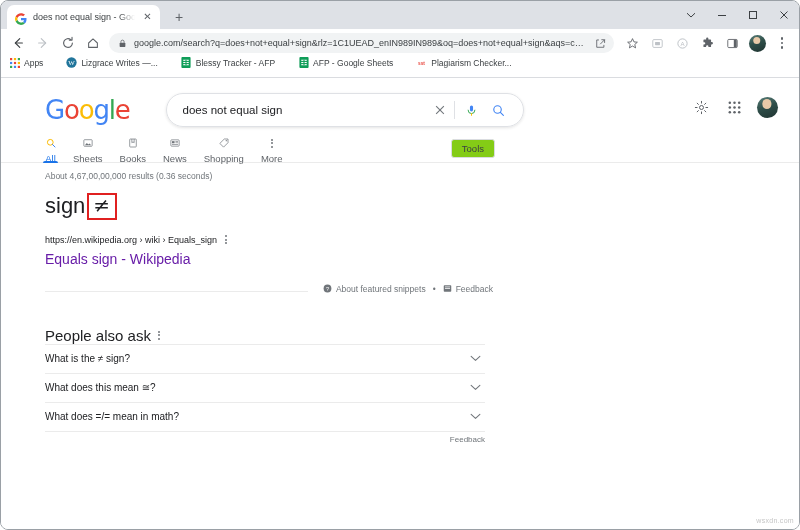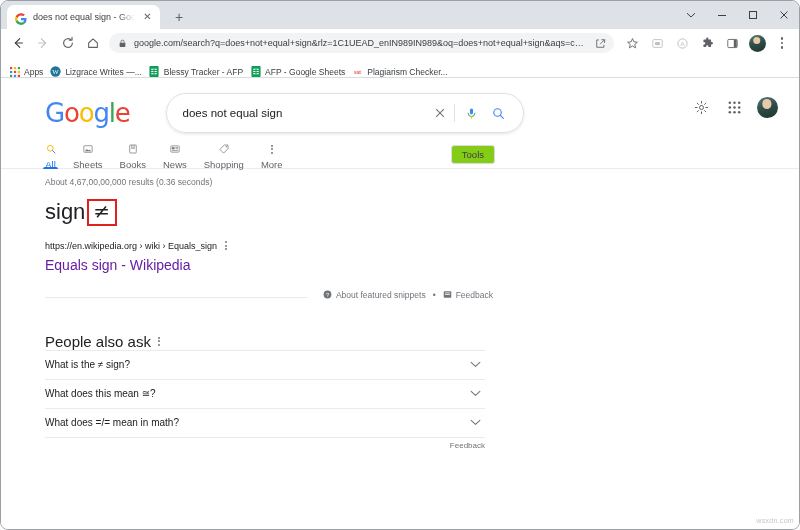--- a/index.html
+++ b/index.html
@@ -111,23 +111,23 @@
     content:""; position:absolute; left:50%; top:14%;
     width:44%; height:44%; background:#e8c9a8; border-radius:50%;
     transform: translateX(-50%);
   }
 
   
   .bookmarks {
     height: 21px;
     background: #ffffff;
     border-bottom: 1px solid #dadce0;
-    display: flex; align-items: flex-end;
+    display: flex; align-items: flex-start;
     padding: 0 8px;
-    gap: 7px;
+    gap: 23px;
   }
   .bm {
     display: flex; align-items: center; gap: 4px;
     font-size: 8.5px; color: #3c4043;
     white-space: nowrap;
   }
   .bm-ico { width: 11px; height: 11px; flex: none; display:flex; align-items:center; justify-content:center; }
 
   
   .page {
@@ -154,21 +154,21 @@
   .g-logo span:nth-child(1){ color:#4285f4; }
   .g-logo span:nth-child(2){ color:#ea4335; }
   .g-logo span:nth-child(3){ color:#fbbc05; }
   .g-logo span:nth-child(4){ color:#4285f4; }
   .g-logo span:nth-child(5){ color:#34a853; }
   .g-logo span:nth-child(6){ color:#ea4335; }
 
   .searchbox {
     margin-left: 36px;
     width: 358px;
-    height: 40px;
+    height: 34px;
     border: 1px solid #dfe1e5;
     border-radius: 24px;
     display: flex; align-items: center;
     padding: 0 14px 0 16px;
     box-shadow: 0 1px 3px rgba(32,33,36,.12);
   }
   .search-value {
     flex: 1; font-size: 11.5px; color: #202124;
     white-space: nowrap; overflow: hidden;
   }

